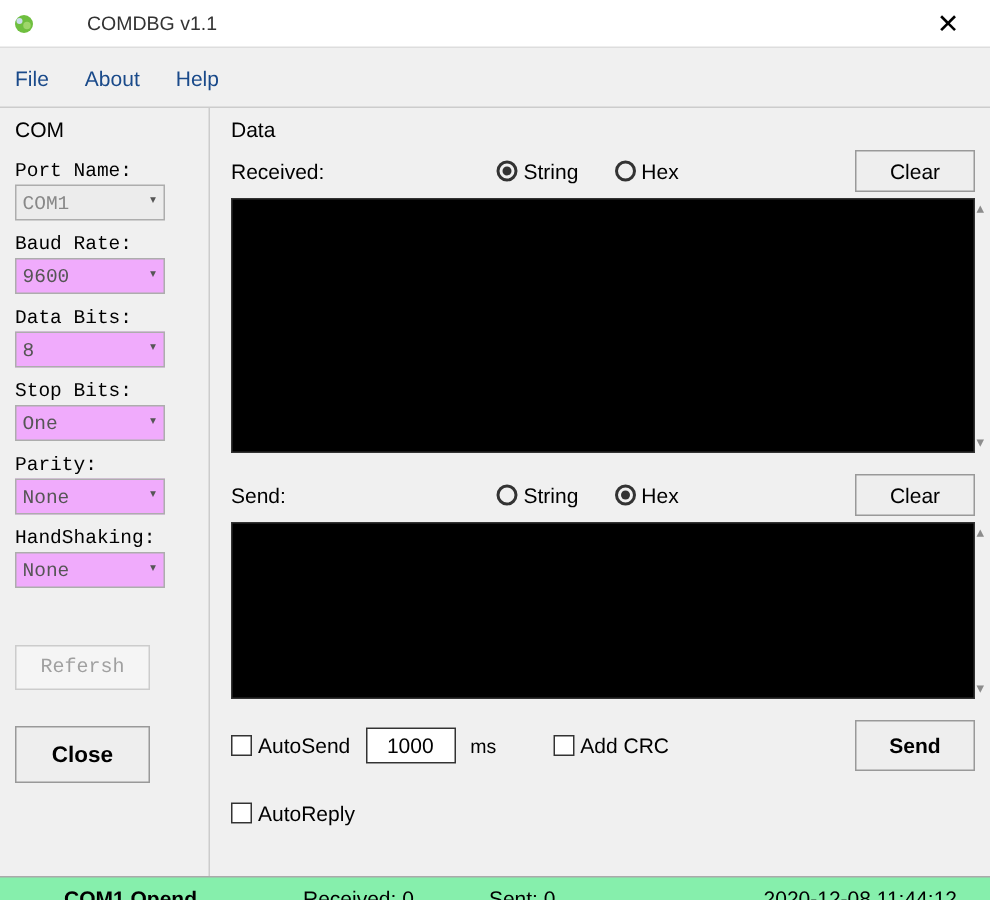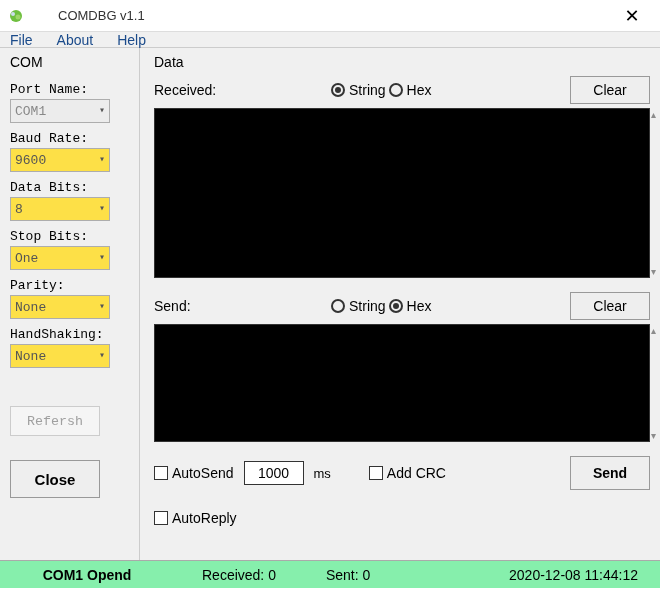--- a/index.html
+++ b/index.html
@@ -28,21 +28,21 @@
   }
   .titlebar .title { flex: 0 0 auto; font-size: 13px; color: #333; }
   .titlebar .spacer { flex: 1; }
   .titlebar .closewin {
     width: 40px; height: 32px;
     display:flex; align-items:center; justify-content:center;
     font-size: 18px;
     cursor: default;
   }
   .menubar {
-    height: 16px;
+    height: 40px;
     background: #f0f0f0;
     border-bottom: 1px solid #ccc;
     display: flex;
     align-items: center;
     padding: 0 10px;
     gap: 24px;
     position: relative;
     color: #1a4a8a;
     font-size: 14px;
   }
@@ -80,21 +80,21 @@
     font-family: "Courier New", monospace;
     font-size: 13px;
     margin-top: 8px;
     color: #000;
   }
   .combo {
     margin-top: 2px;
     width: 100px;
     height: 24px;
     border: 1px solid #adadad;
-    background: #fde047;
+    background: #f0abfc;
     display: flex;
     align-items: center;
     padding: 0 4px;
     font-family: "Courier New", monospace;
     font-size: 13px;
     color: #555;
     position: relative;
   }
   .combo.disabled { color: #888; background:#ececec; }
   .combo .chev {
@@ -126,21 +126,21 @@
     display:flex; flex-direction:column;
   }
   .main h4 { margin: 0 0 6px 0; font-weight: normal; font-size: 14px; }
   .rowhead {
     display: flex;
     align-items: center;
     gap: 10px;
     margin-bottom: 4px;
   }
   .rowhead .label { font-size: 14px; width: 150px; }
-  .radio-group { display: flex; align-items: flex-start; gap: 3px; padding-left: 17px; }
+  .radio-group { display: flex; align-items: flex-start; gap: 24px; padding-left: 17px; }
   .radio {
     display:flex; align-items:center; gap:4px; font-size:14px;
     cursor: default;
   }
   .radio .dot {
     width:14px; height:14px; border-radius:50%;
     border: 2px solid #333; position: relative;
     flex-shrink:0;
   }
   .radio.checked .dot::after {

